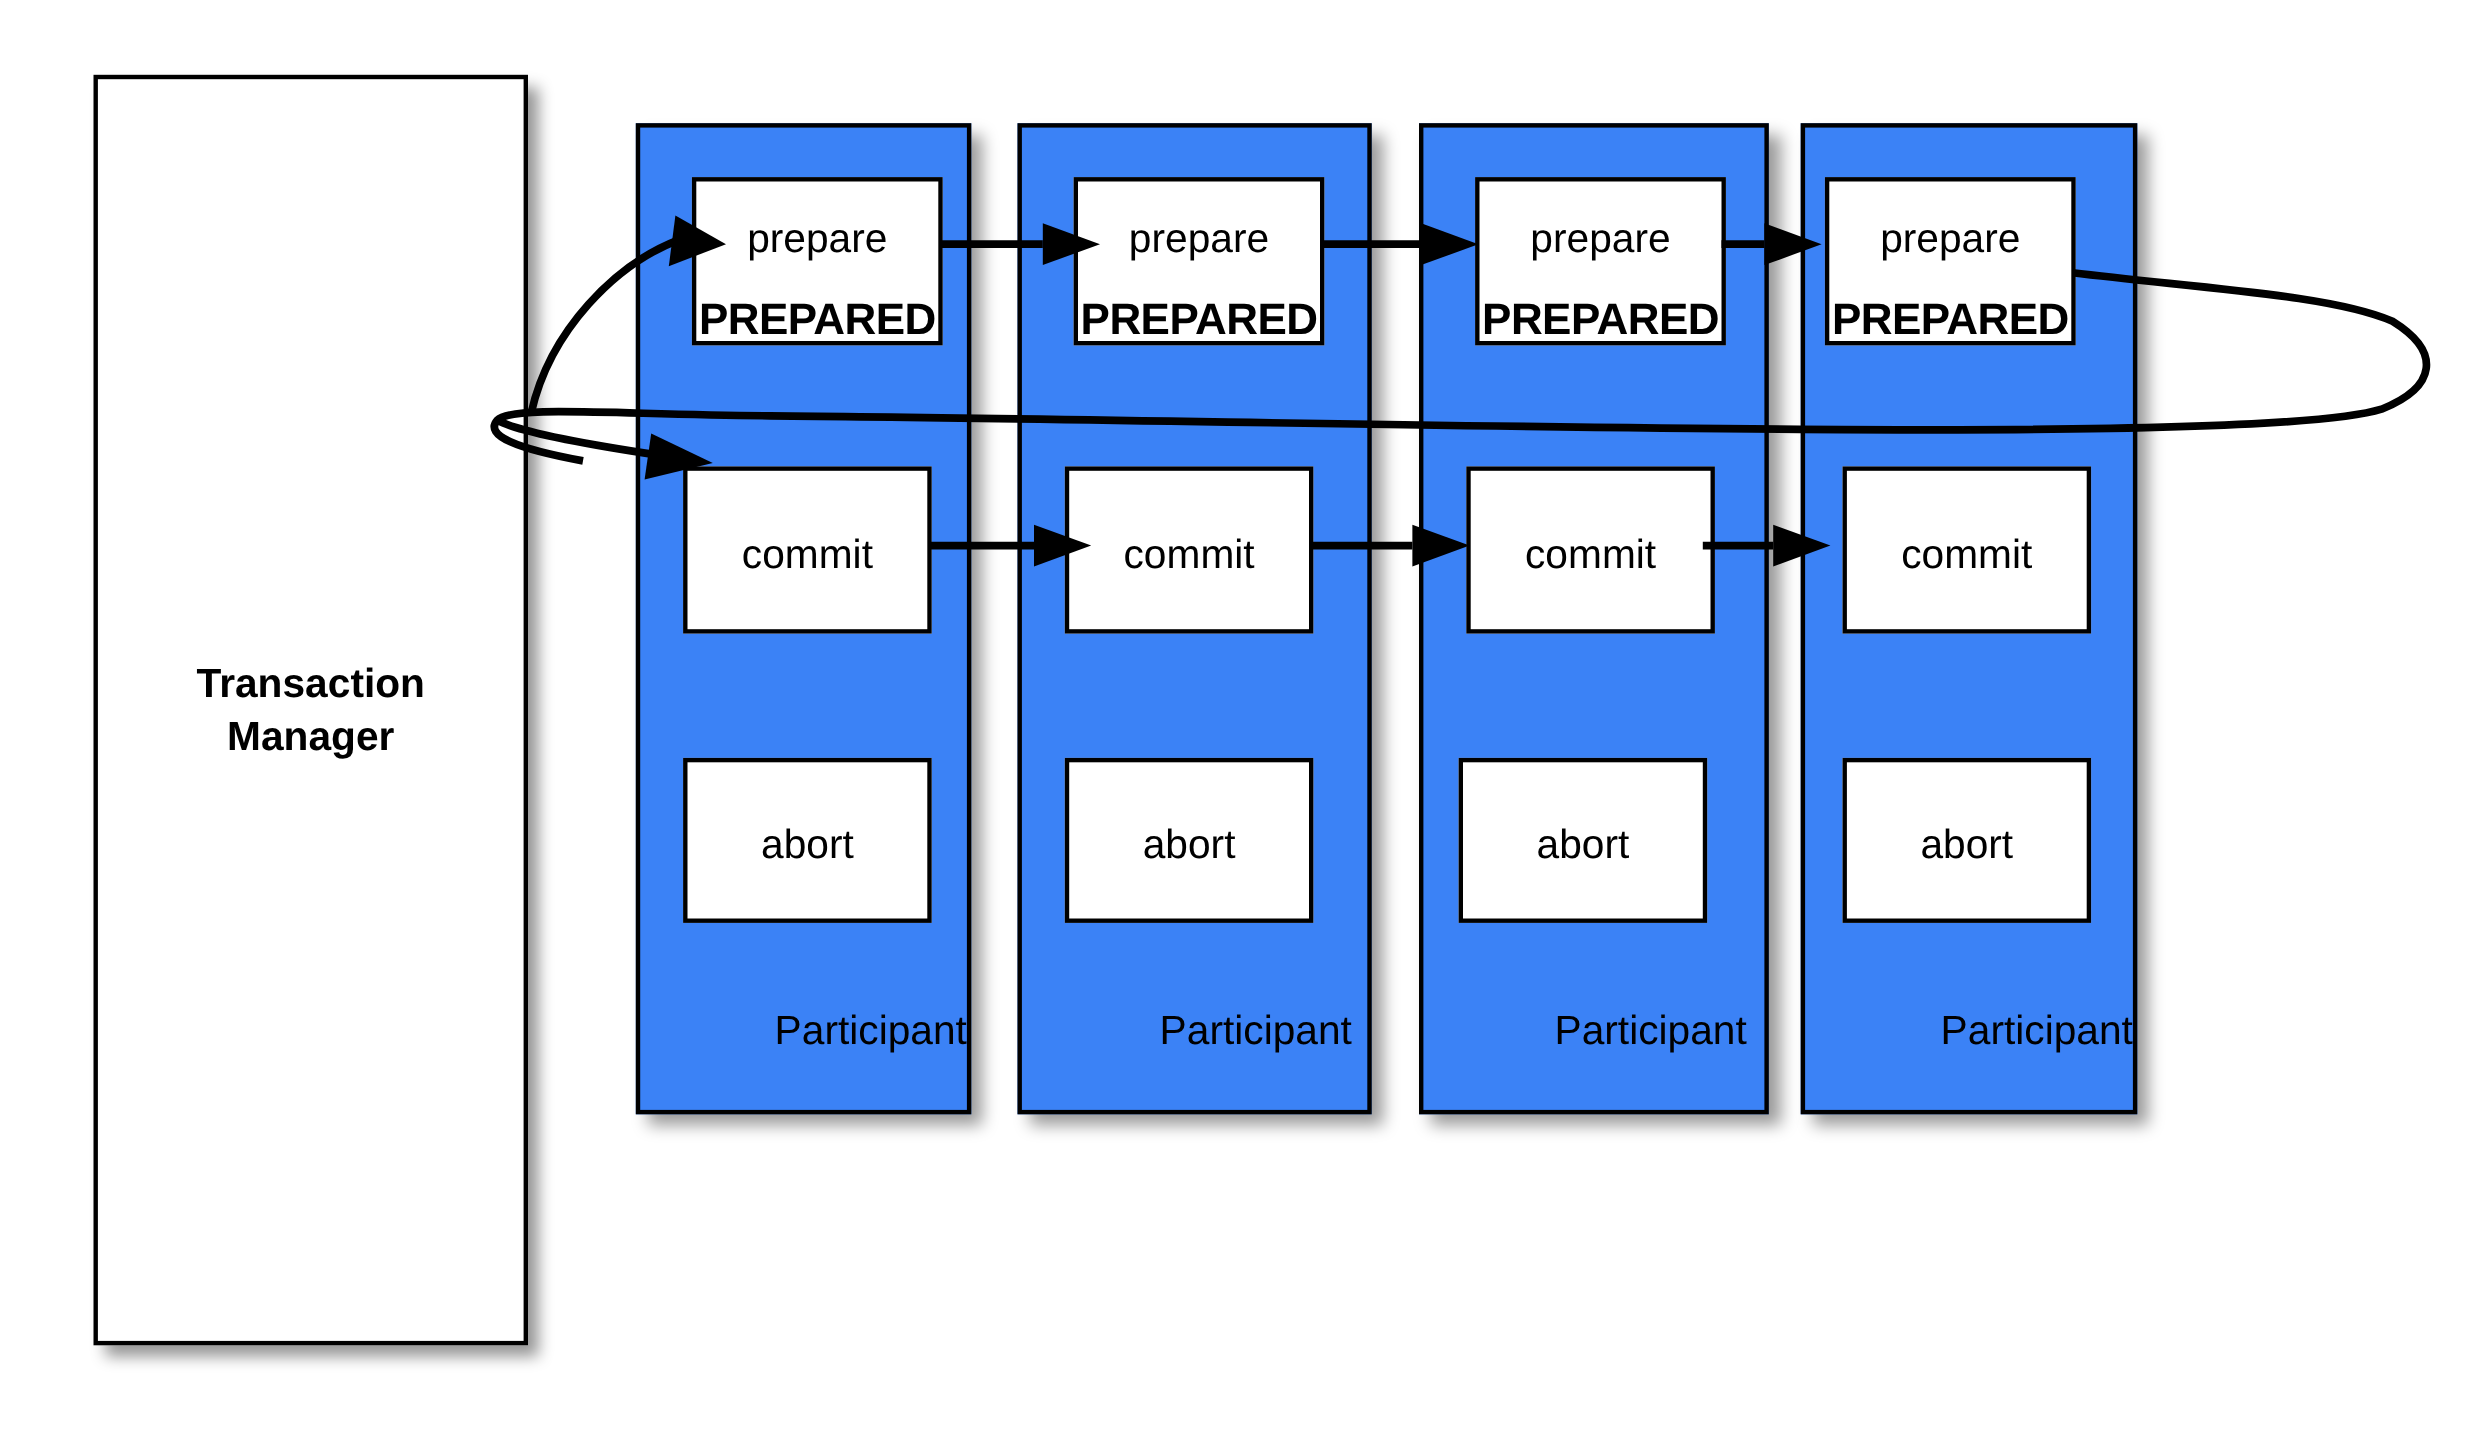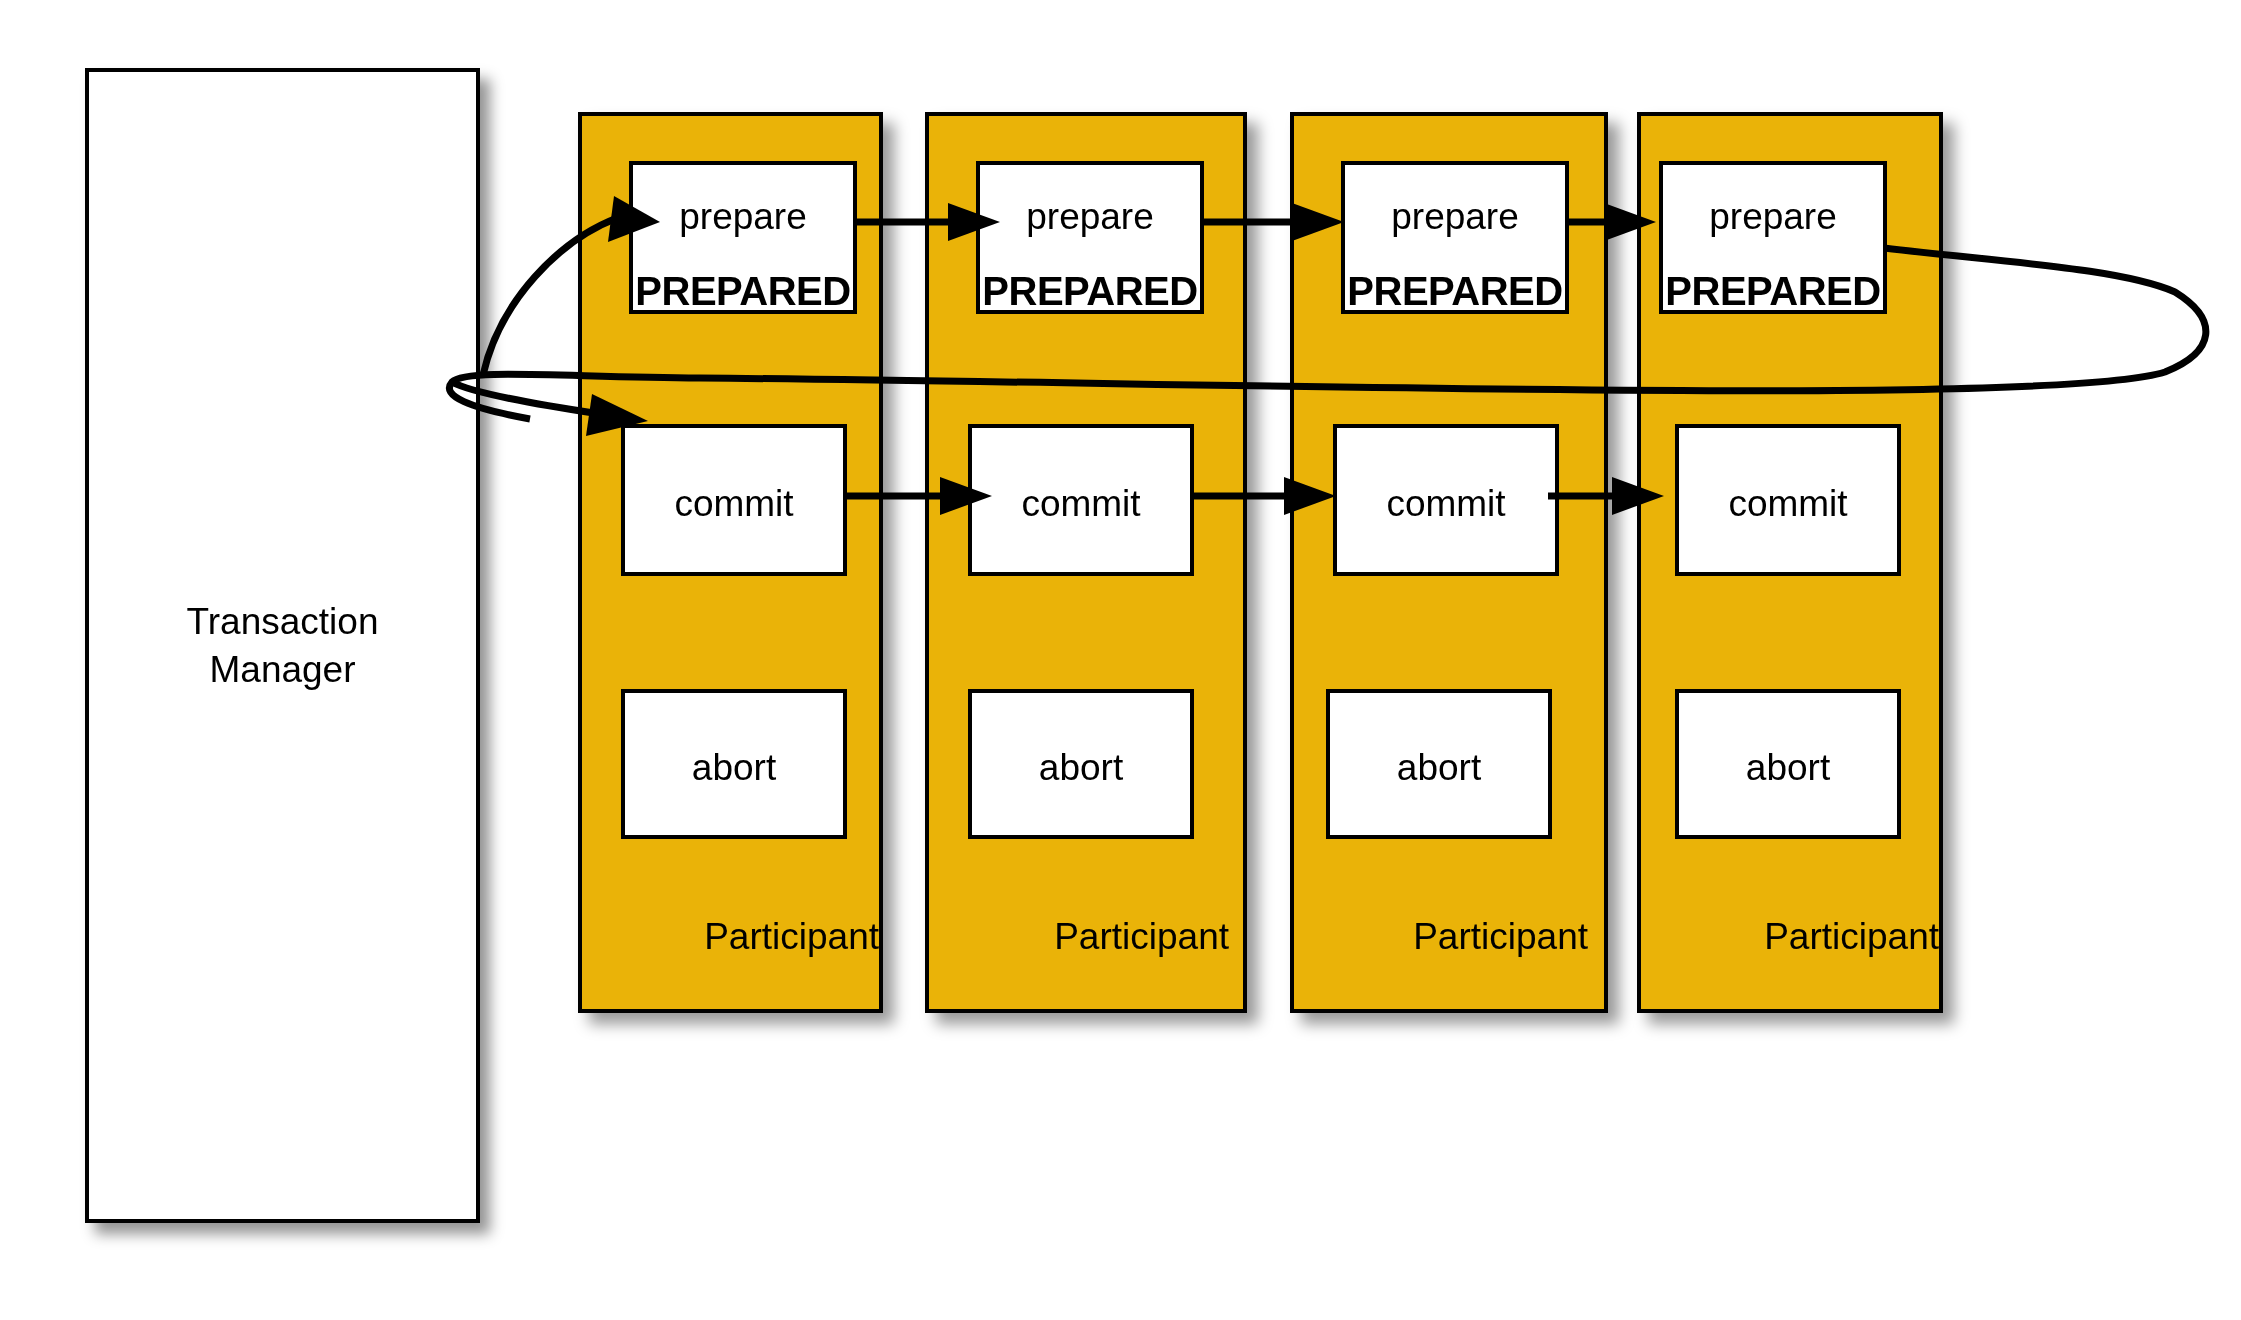--- a/index.html
+++ b/index.html
@@ -35,21 +35,21 @@
     line-height: 1.28;
     font-size: 37px;
     color: #000000;
   }
   .tm-label {
     text-align: center;
     white-space: pre-line;
   }
   .participant-col {
     position: absolute;
-    background: #eab308;
+    background: #3b82f6;
     border: 4px solid #000000;
     box-sizing: border-box;
     box-shadow: 11px 11px 14px rgba(0,0,0,0.40);
   }
   .inner-box {
     position: absolute;
     background: #ffffff;
     border: 4px solid #000000;
     box-sizing: border-box;
   }
@@ -97,21 +97,21 @@
   svg.edges polygon {
     fill: #000000;
     stroke: none;
   }
 </style>
 </head>
 <body>
 
 <div id="canvas">
 
-  <div class="box tm-box" style="left:85px; top:68px; width:395px; height:1155px;">
+  <div class="box tm-box" style="left:85px; top:68px; width:395px; height:1155px;font-weight:bold;">
     <div class="tm-label">Transaction
 Manager</div>
   </div>
 
   <div class="participant-col" style="left:578px; top:112px; width:305px; height:901px;">
     <div class="inner-box" style="left:47px; top:45px; width:228px; height:153px;"></div>
     <div class="inner-label" style="left:47px; top:82px; width:228px;">prepare</div>
     <div class="prepared-label" style="left:30px; top:155px; width:262px;">PREPARED</div>
 
     <div class="inner-box" style="left:39px; top:308px; width:226px; height:152px;"></div>

